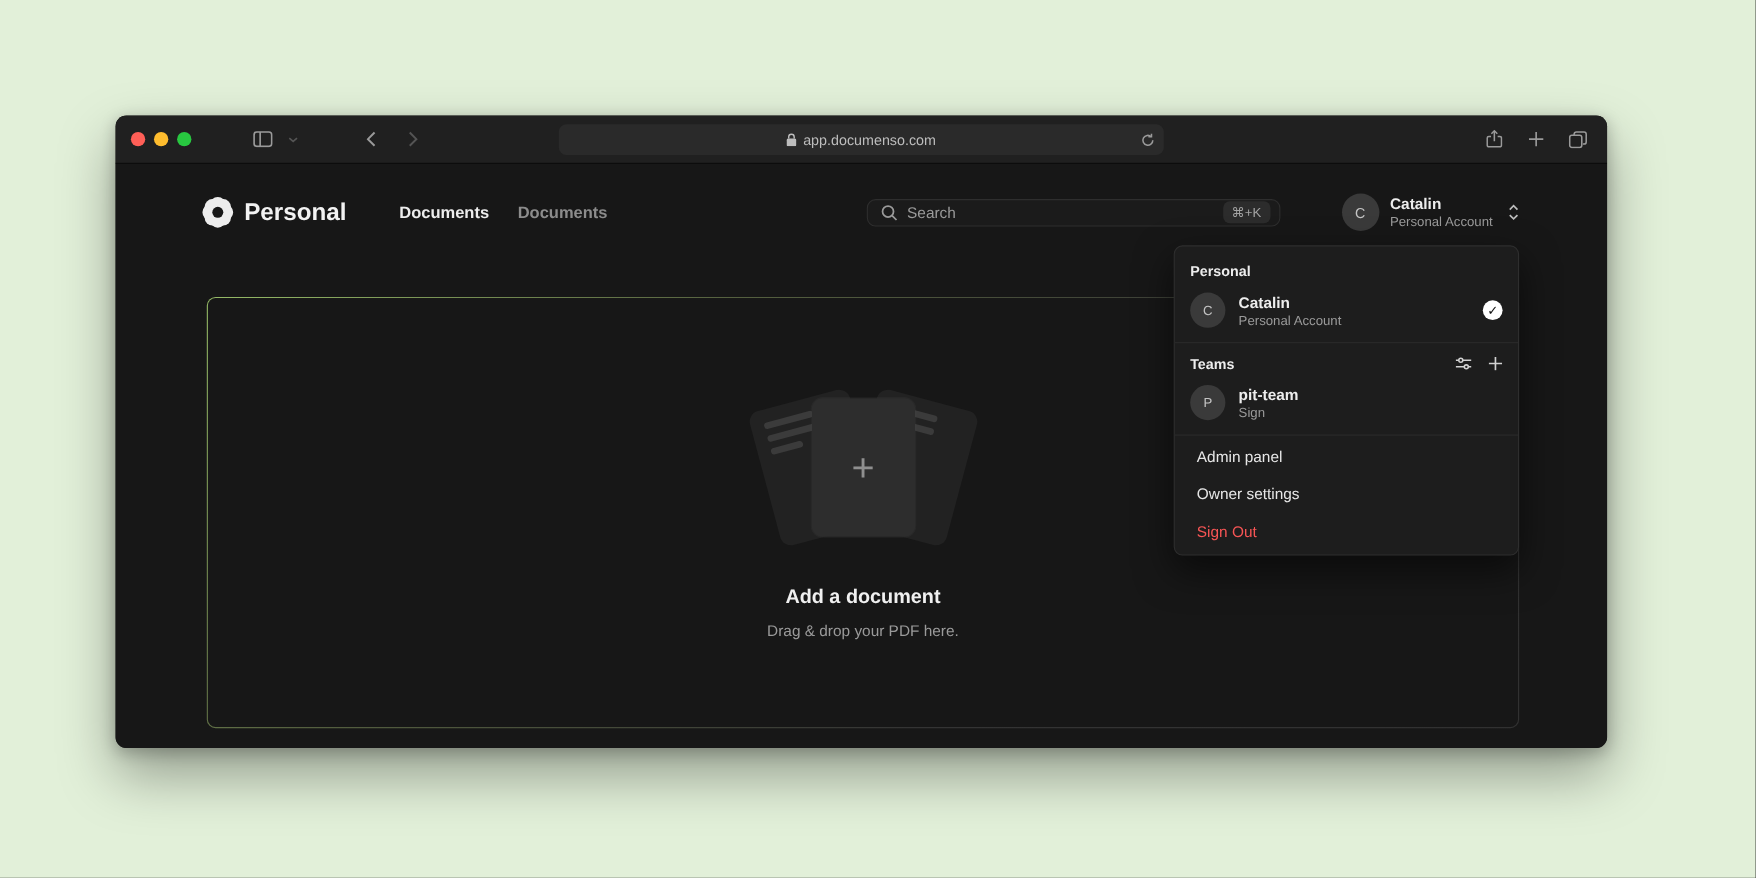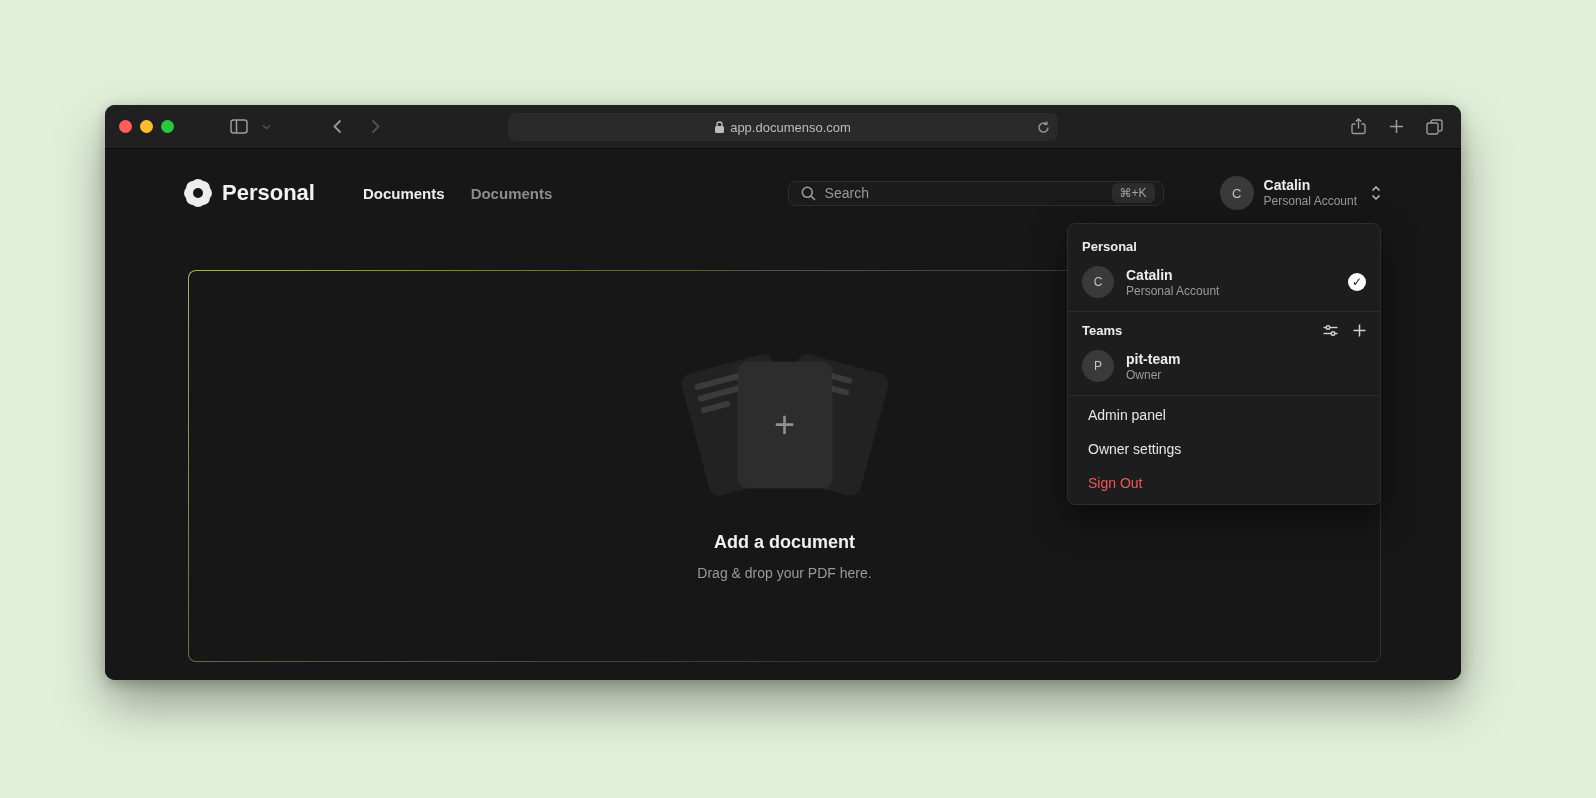--- a/index.html
+++ b/index.html
@@ -269,21 +269,21 @@
               <line x1="6.5" y1="0.5" x2="6.5" y2="12.5"></line>
                 <line x1="0.5" y1="6.5" x2="12.5" y2="6.5"></line>
             </svg>
           </span>
         </span>
       </div>
       <div class="menu-item-row">
         <span class="avatar">P</span>
         <span>
           <div class="mi-name">pit-team</div>
-          <div class="mi-sub">Owner</div>
+          <div class="mi-sub">Sign</div>
         </span>
       </div>
 
       <div class="menu-divider"></div>
 
       <div class="menu-link">Admin panel</div>
       <div class="menu-link">Owner settings</div>
       <div class="menu-link danger">Sign Out</div>
     </div>
 

